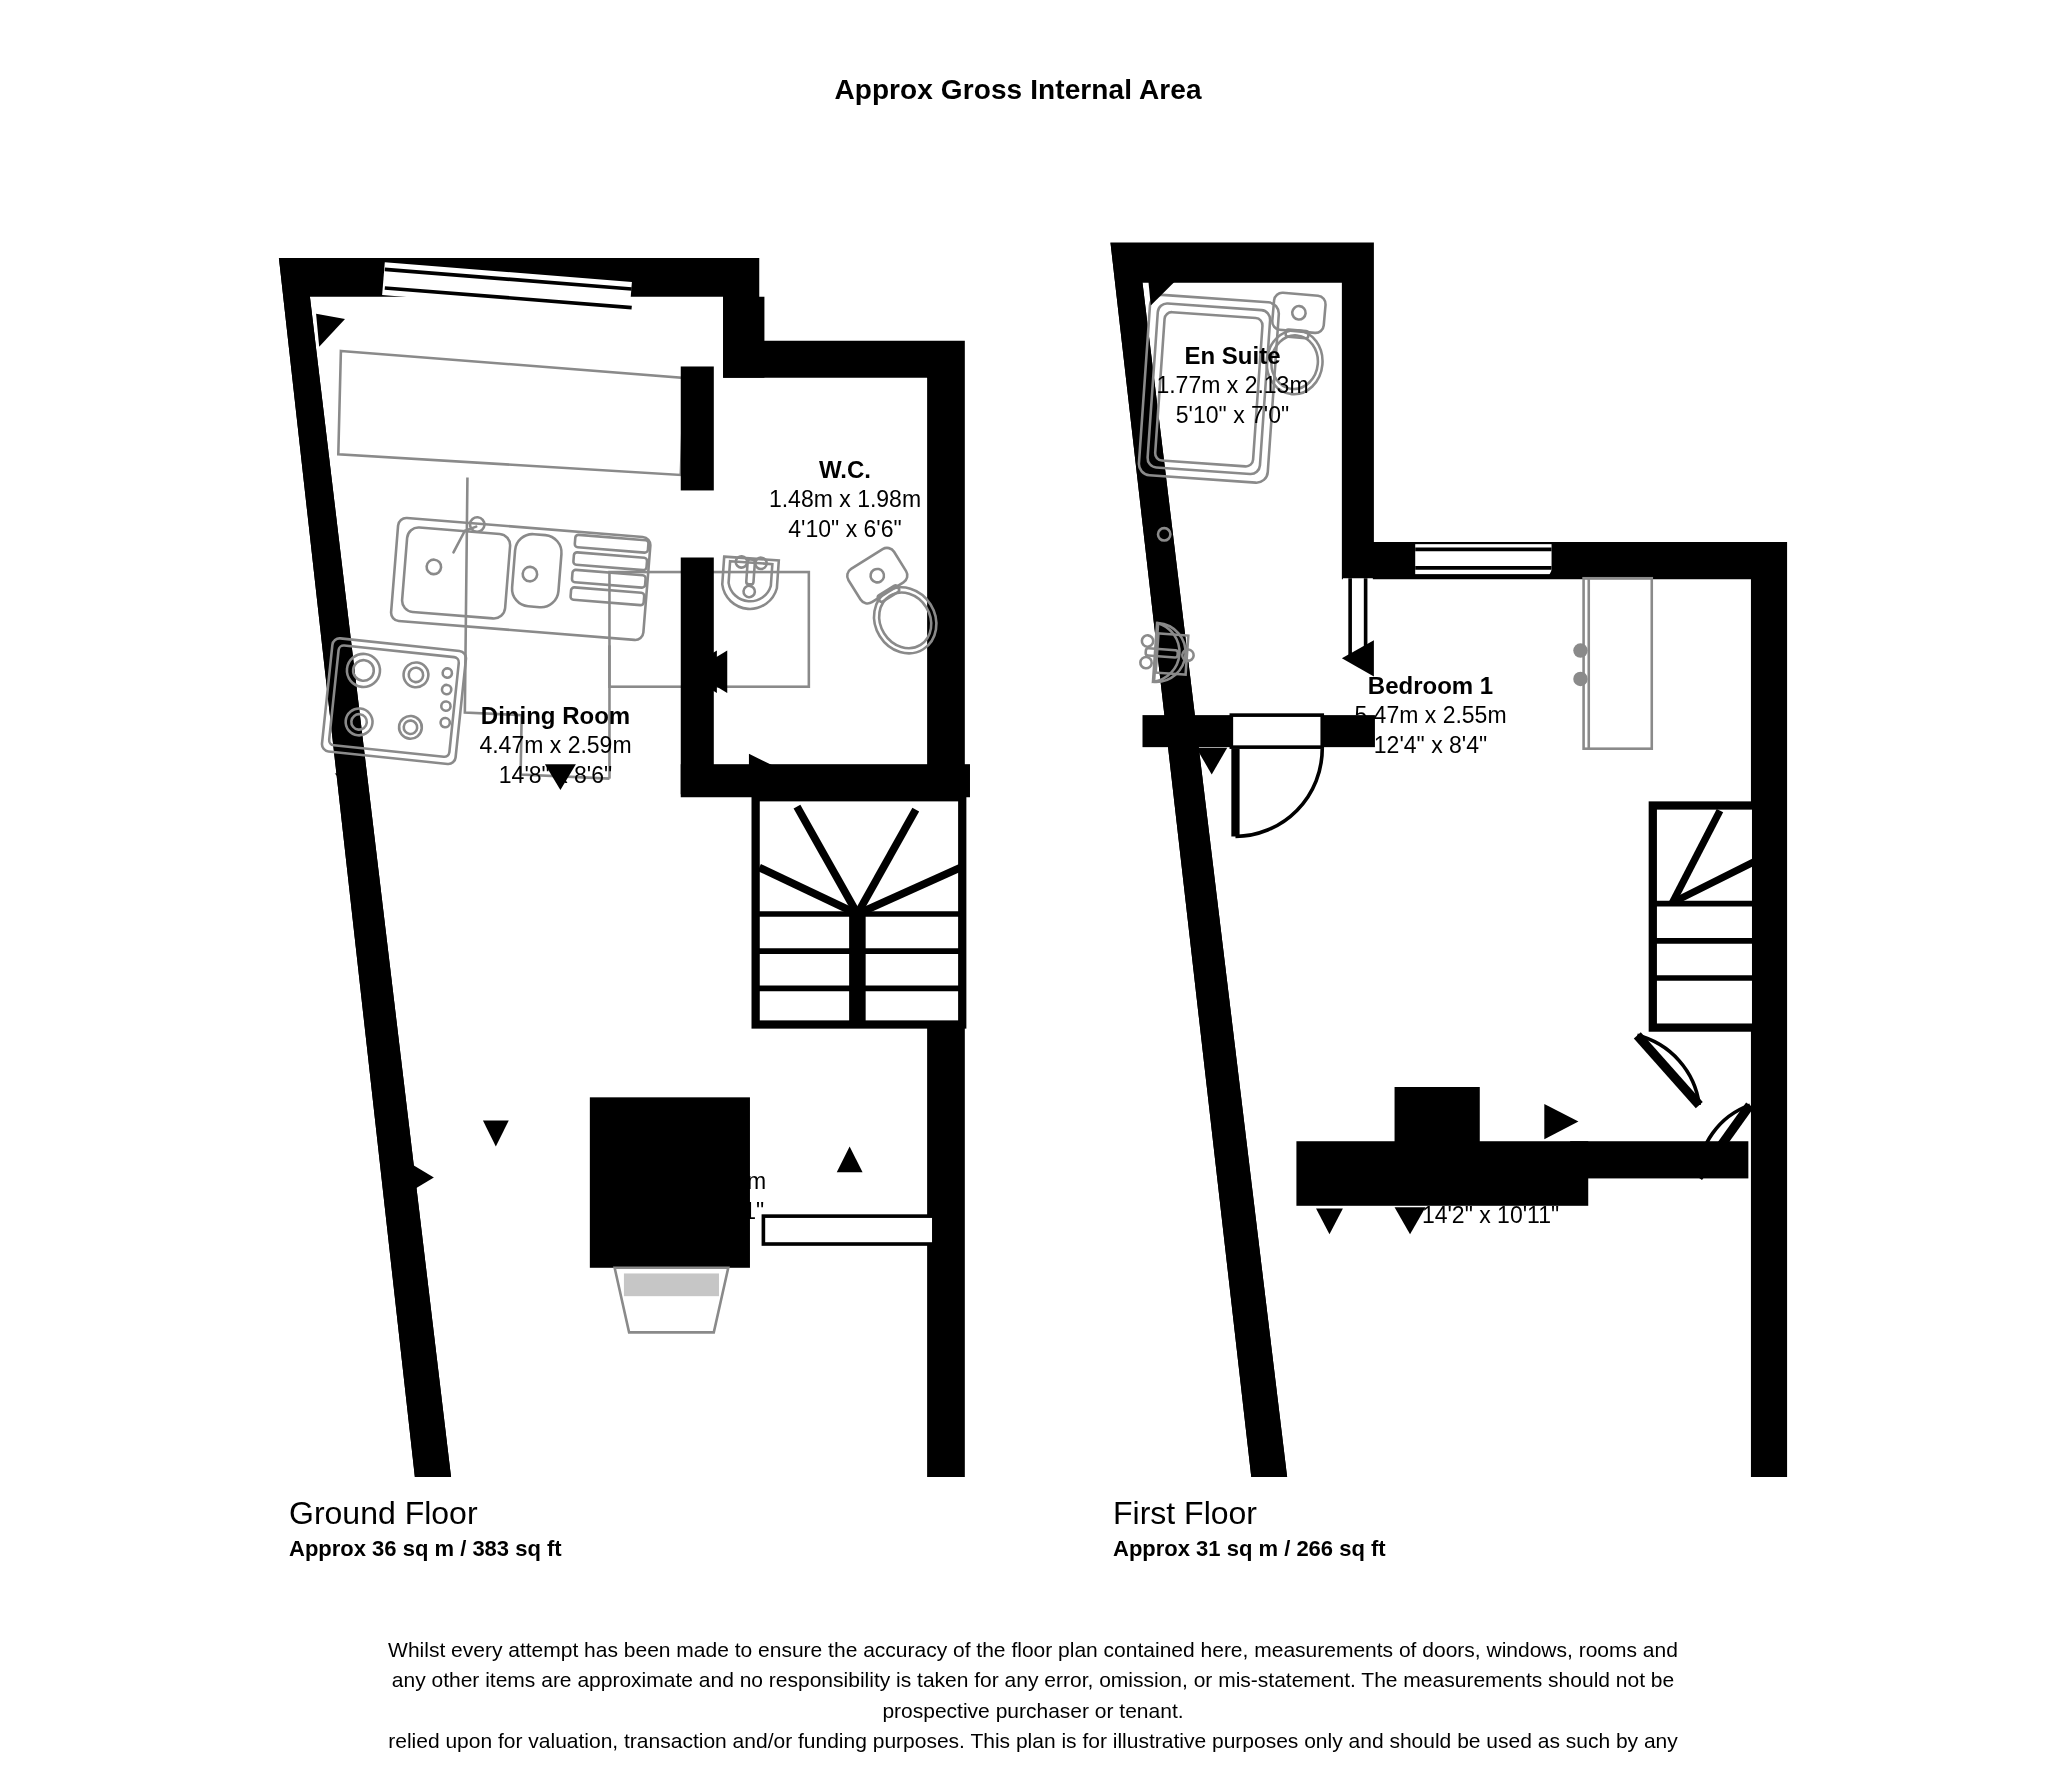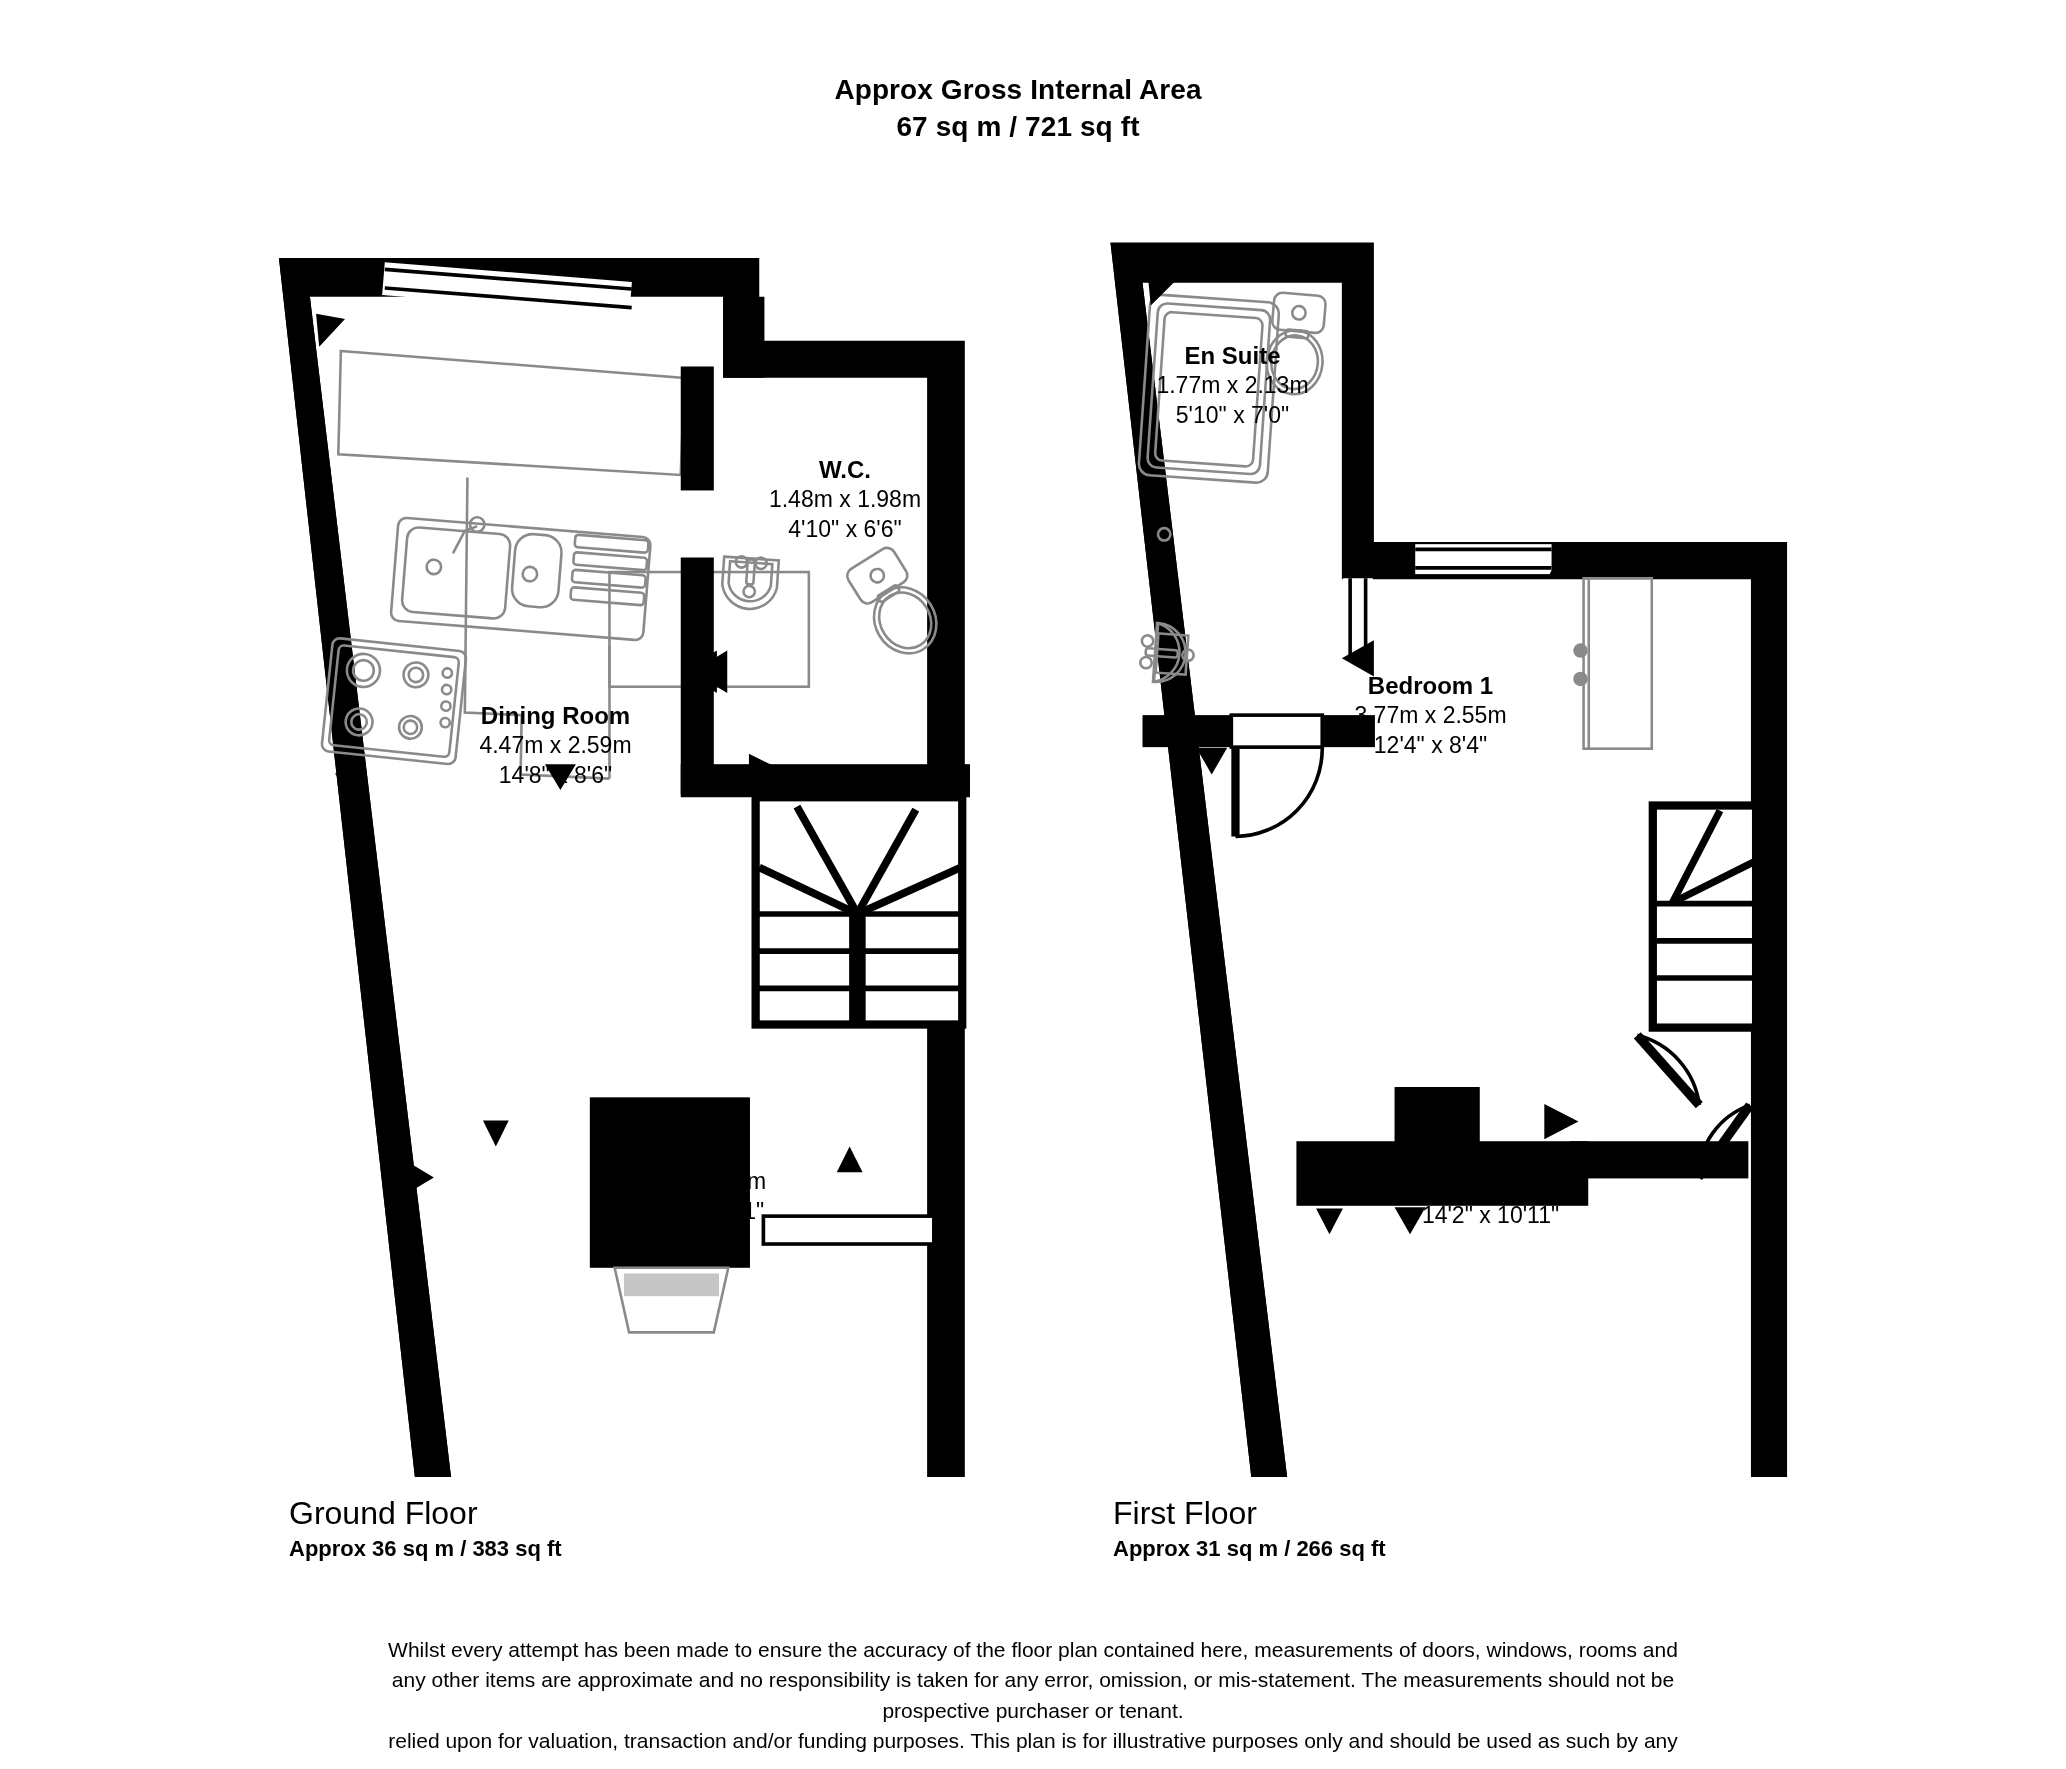--- a/index.html
+++ b/index.html
@@ -104,21 +104,20 @@
   }
   .disclaimer p { margin: 0; }
 </style>
 </head>
 <body>
 
 <div class="page">
 
   <div class="header">
     <span class="header-line">Approx Gross Internal Area</span>
-    <span class="header-line">67 sq m / 721 sq ft</span>
   </div>
 
   <div class="plans">
 
     <svg class="plan-svg" viewBox="0 0 4000 2480" xmlns="http://www.w3.org/2000/svg">
 
       <g>
 
         <g>
           <path d="M 540 120
@@ -425,21 +424,21 @@
     </div>
 
     <div class="room-label" style="left:1111px; top:144px; width:243px;">
       <span class="room-name">En Suite</span>
       <span class="room-dim">1.77m x 2.13m</span>
       <span class="room-dim">5'10" x 7'0"</span>
     </div>
 
     <div class="room-label" style="left:1322px; top:474px; width:217px;">
       <span class="room-name">Bedroom 1</span>
-      <span class="room-dim">3.77m x 2.55m</span>
+      <span class="room-dim">5.47m x 2.55m</span>
       <span class="room-dim">12'4" x 8'4"</span>
     </div>
 
     <div class="room-label" style="left:1377px; top:944px; width:227px;">
       <span class="room-name">Bedroom 2</span>
       <span class="room-dim">4.33m x 3.33m</span>
       <span class="room-dim">14'2" x 10'11"</span>
     </div>
   </div>
 

